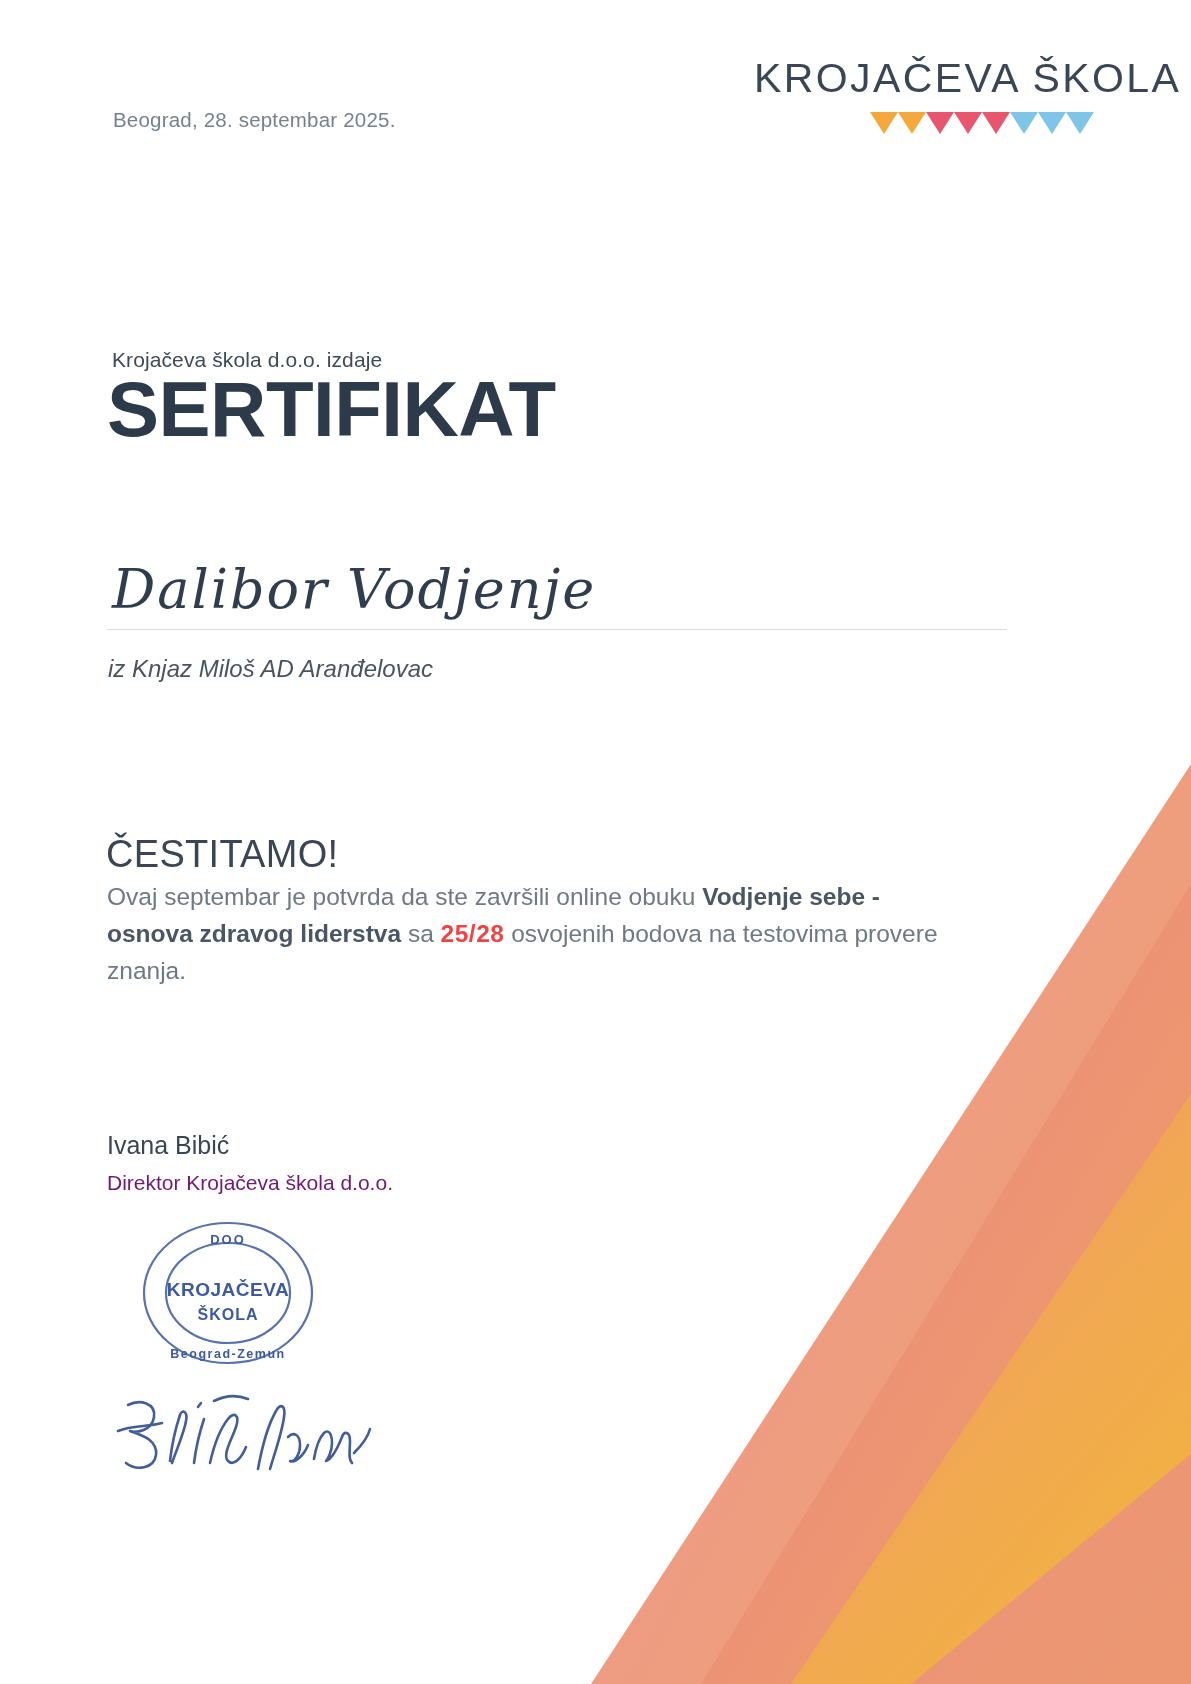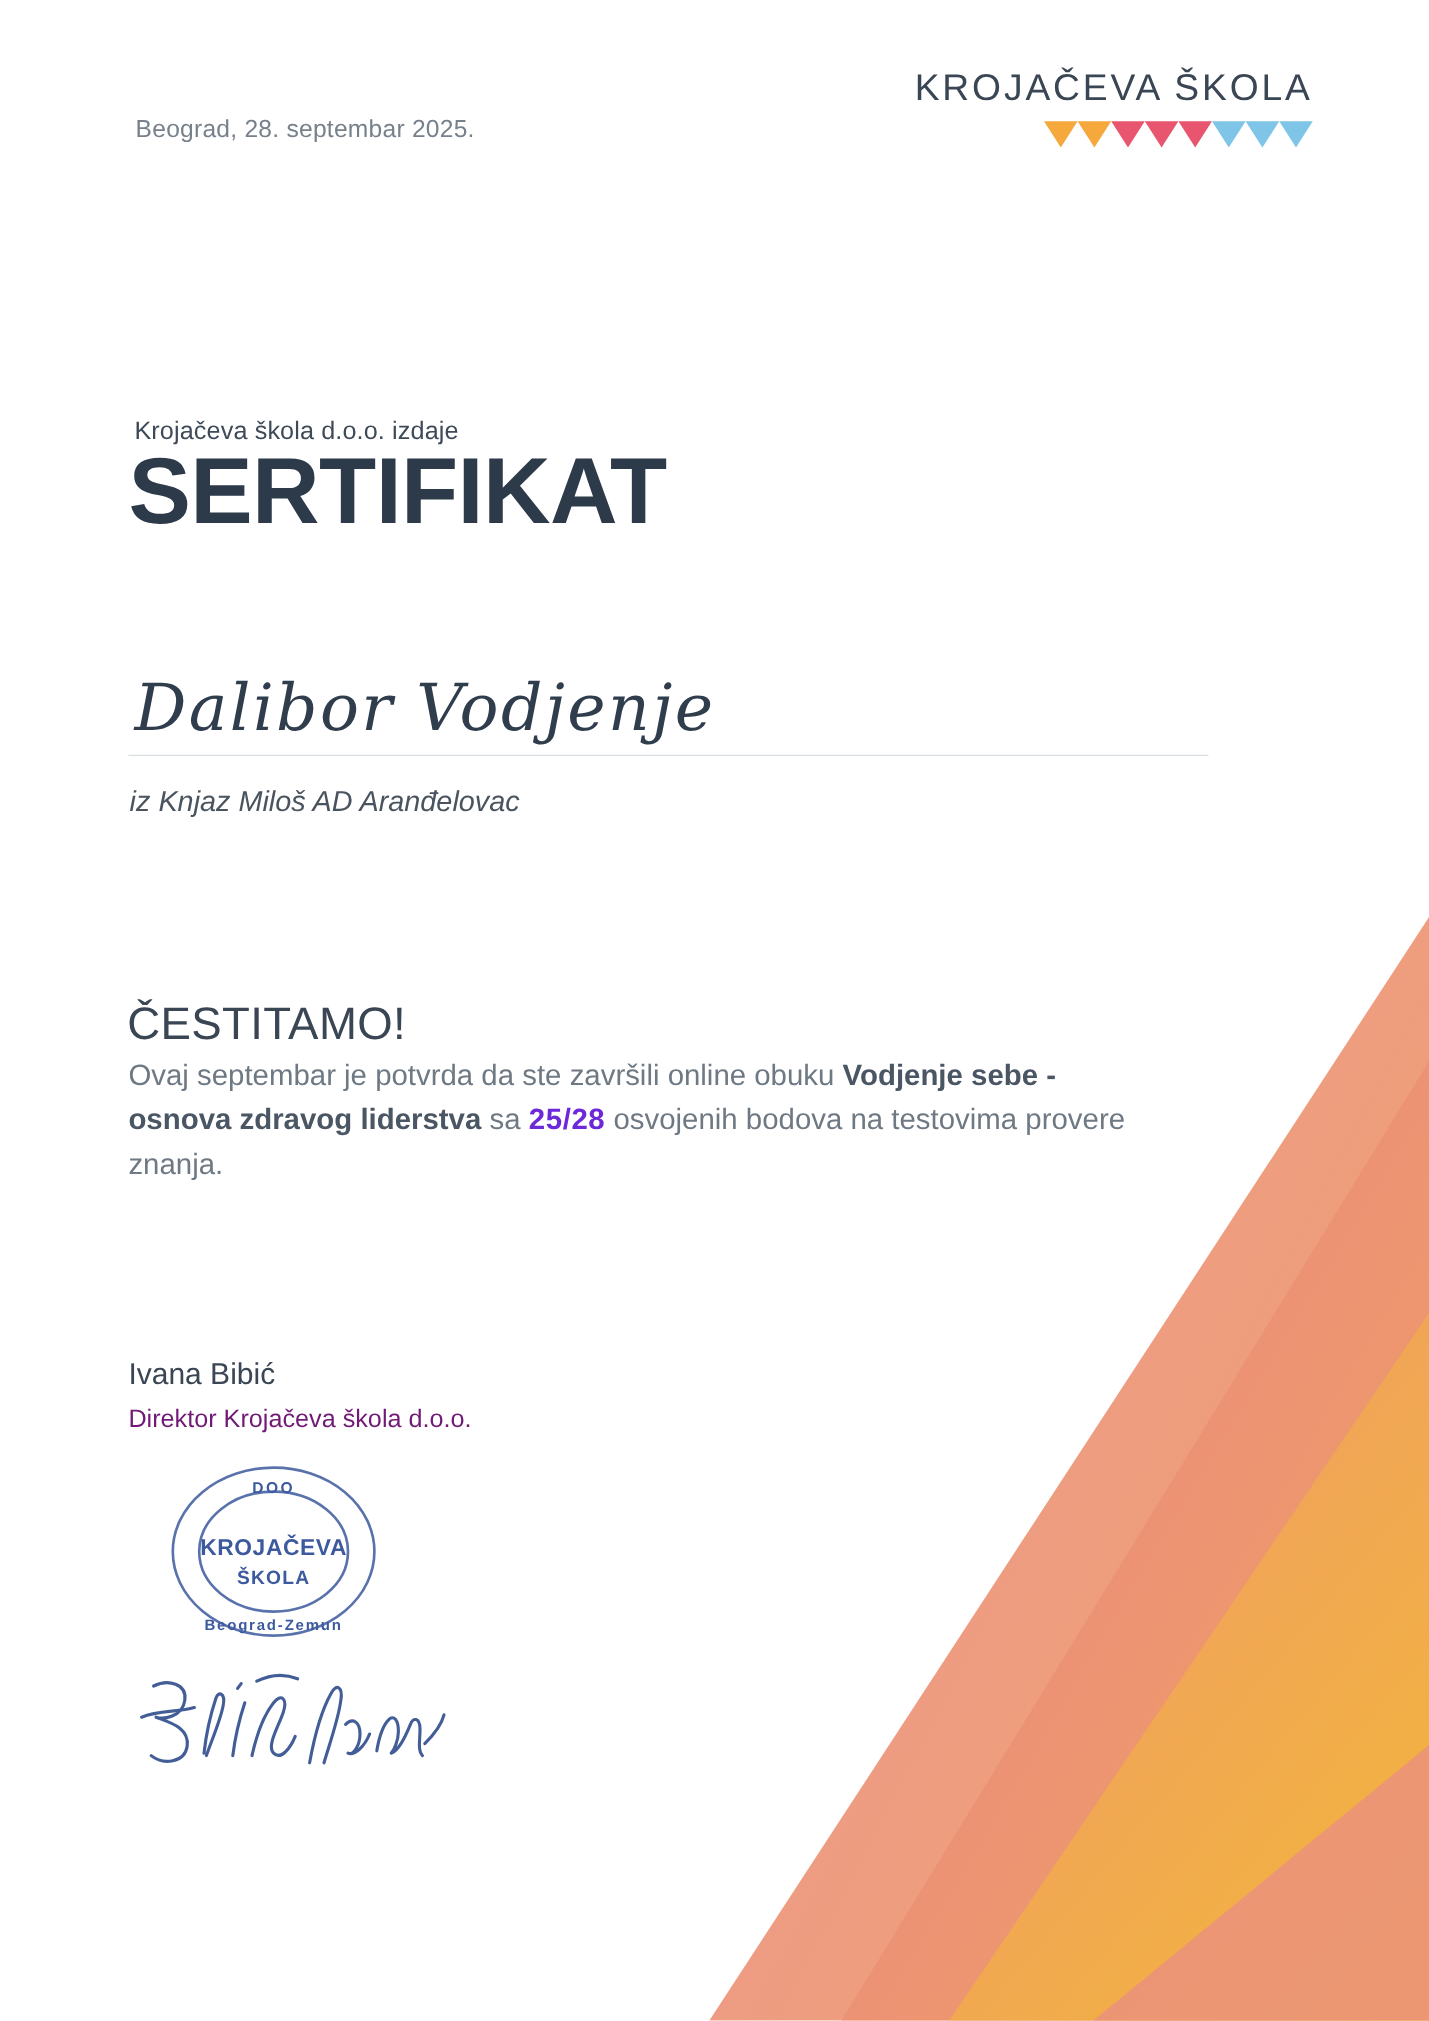--- a/index.html
+++ b/index.html
@@ -23,35 +23,35 @@
     bottom: 0;
     width: 700px;
     height: 920px;
     pointer-events: none;
   }
 
   
   .date-line {
     position: absolute;
     left: 113px;
-    top: 96px;
+    top: 108px;
     font-size: 20.5px;
     color: #77818c;
     letter-spacing: .2px;
   }
 
   .logo-wrap {
     position: absolute;
     right: 97px;
     top: 55px;
     width: 340px;
     text-align: right;
   }
   .logo-text {
-    font-size: 31px;
+    font-size: 41px;
     letter-spacing: 2.4px;
     color: #3a4654;
     font-weight: 400;
     white-space: nowrap;
   }
   .logo-tri-row {
     margin-top: 10px;
     height: 22px;
     display: flex;
     justify-content: flex-end;
@@ -129,21 +129,21 @@
   .para {
     position: absolute;
     left: 107px;
     top: 878px;
     width: 860px;
     font-size: 24.5px;
     line-height: 37px;
     color: #6e7984;
   }
   .para b { color: #4a5663; font-weight: bold; }
-  .para .score { color: #6d28d9; font-weight: bold; letter-spacing: .5px; }
+  .para .score { color: #ef4444; font-weight: bold; letter-spacing: .5px; }
 
   
   .sig-name {
     position: absolute;
     left: 107px;
     top: 1131px;
     font-size: 25px;
     color: #3a4654;
   }
   .sig-role {

